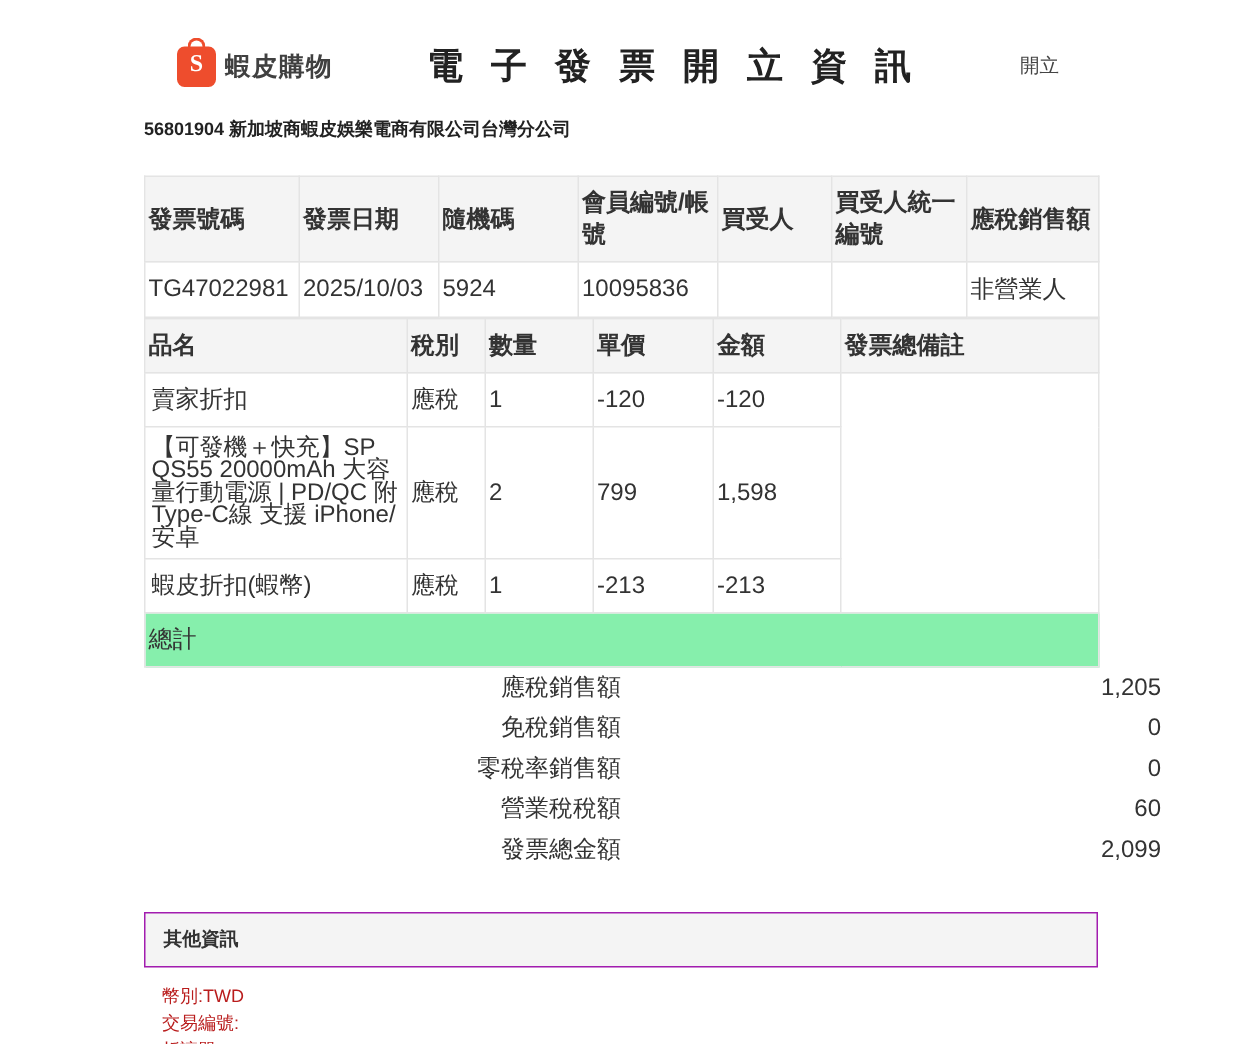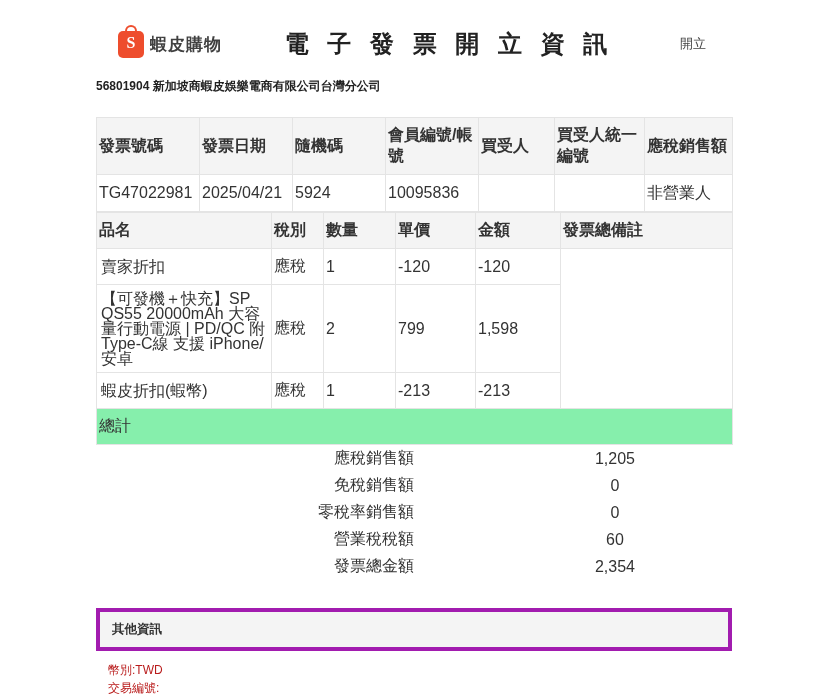--- a/index.html
+++ b/index.html
@@ -152,33 +152,33 @@
     color: #333;
     border: none;
   }
   .sum-label {
     width: 318px;
     text-align: right;
     padding-right: 14px !important;
   }
   .sum-value {
     width: 318px;
-    text-align: center;
+    text-align: right;
     padding-left: 28px !important;
   }
 
   
   .other {
     margin: 28px 0 0 0;
     padding-left: 96px;
     padding-right: 96px;
   }
   .other-head {
     background: #f4f4f4;
-    border: 4px solid #a21caf;
+    border: 1px solid #a21caf;
     font-size: 12.5px;
     font-weight: bold;
     color: #333;
     padding: 9px 12px;
     width: 636px;
     box-sizing: border-box;
   }
   .other-body {
     width: 636px;
     box-sizing: border-box;
@@ -226,21 +226,21 @@
           <th>隨機碼</th>
           <th>會員編號/帳號</th>
           <th>買受人</th>
           <th>買受人統一編號</th>
           <th>應稅銷售額</th>
         </tr>
       </thead>
       <tbody>
         <tr>
           <td class="val">TG47022981</td>
-          <td class="val">2025/04/21</td>
+          <td class="val">2025/10/03</td>
           <td class="val">5924</td>
           <td class="val">10095836</td>
           <td class="val"></td>
           <td class="val"></td>
           <td class="val">非營業人</td>
         </tr>
       </tbody>
     </table>
 
     <table class="inv items">
@@ -304,21 +304,21 @@
         <tr>
           <td class="sum-label">零稅率銷售額</td>
           <td class="sum-value">0</td>
         </tr>
         <tr>
           <td class="sum-label">營業稅稅額</td>
           <td class="sum-value">60</td>
         </tr>
         <tr>
           <td class="sum-label">發票總金額</td>
-          <td class="sum-value">2,354</td>
+          <td class="sum-value">2,099</td>
         </tr>
       </tbody>
     </table>
 
   </div>
 
   <div class="other">
     <div class="other-head">其他資訊</div>
     <div class="other-body">
       <div>幣別:TWD</div>

